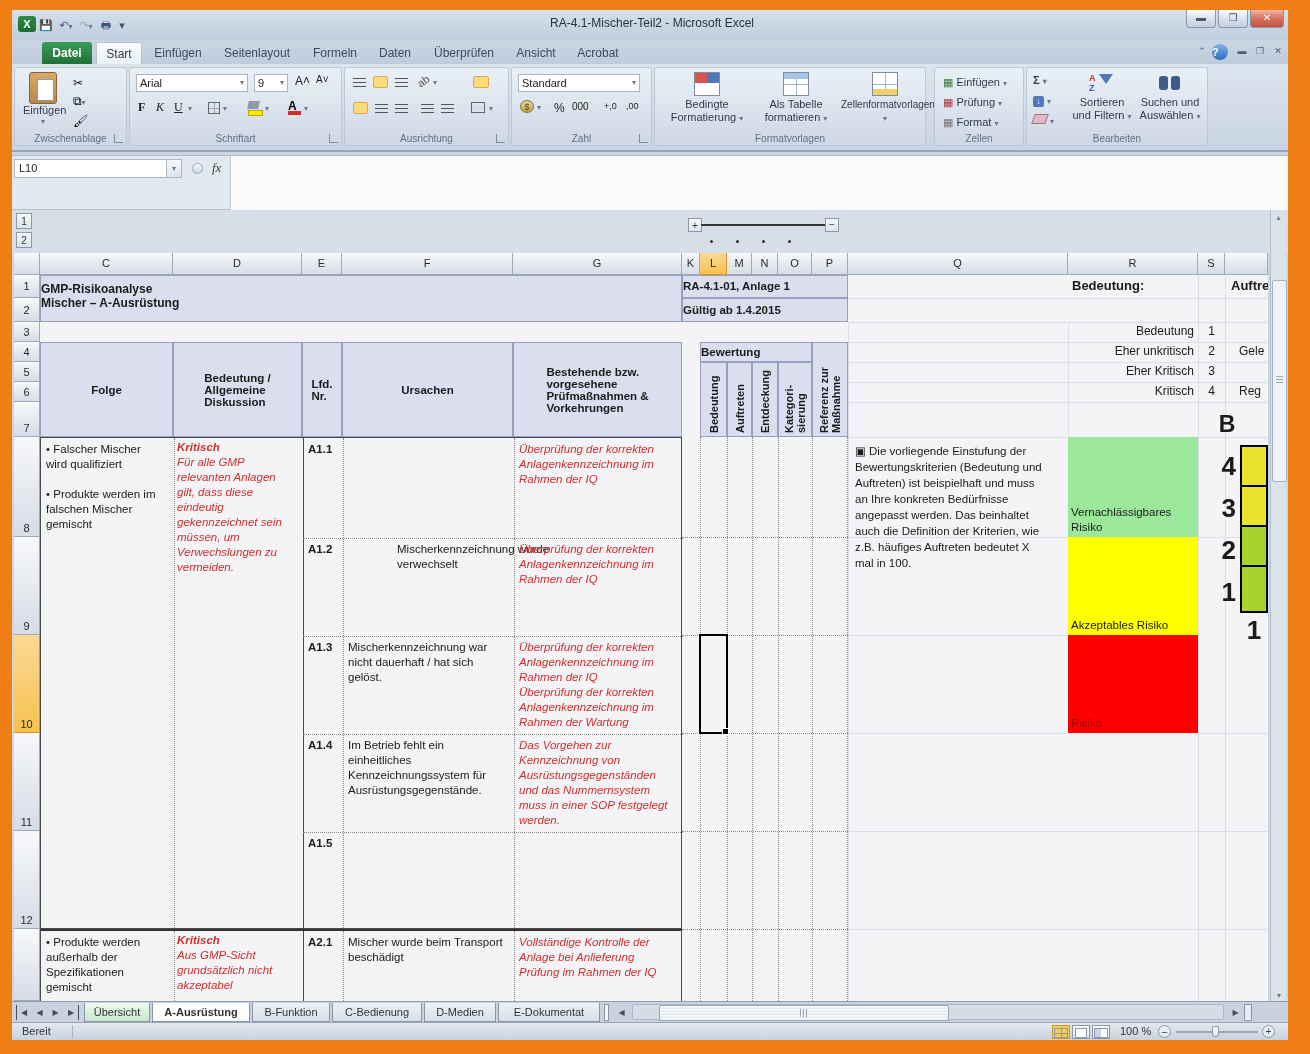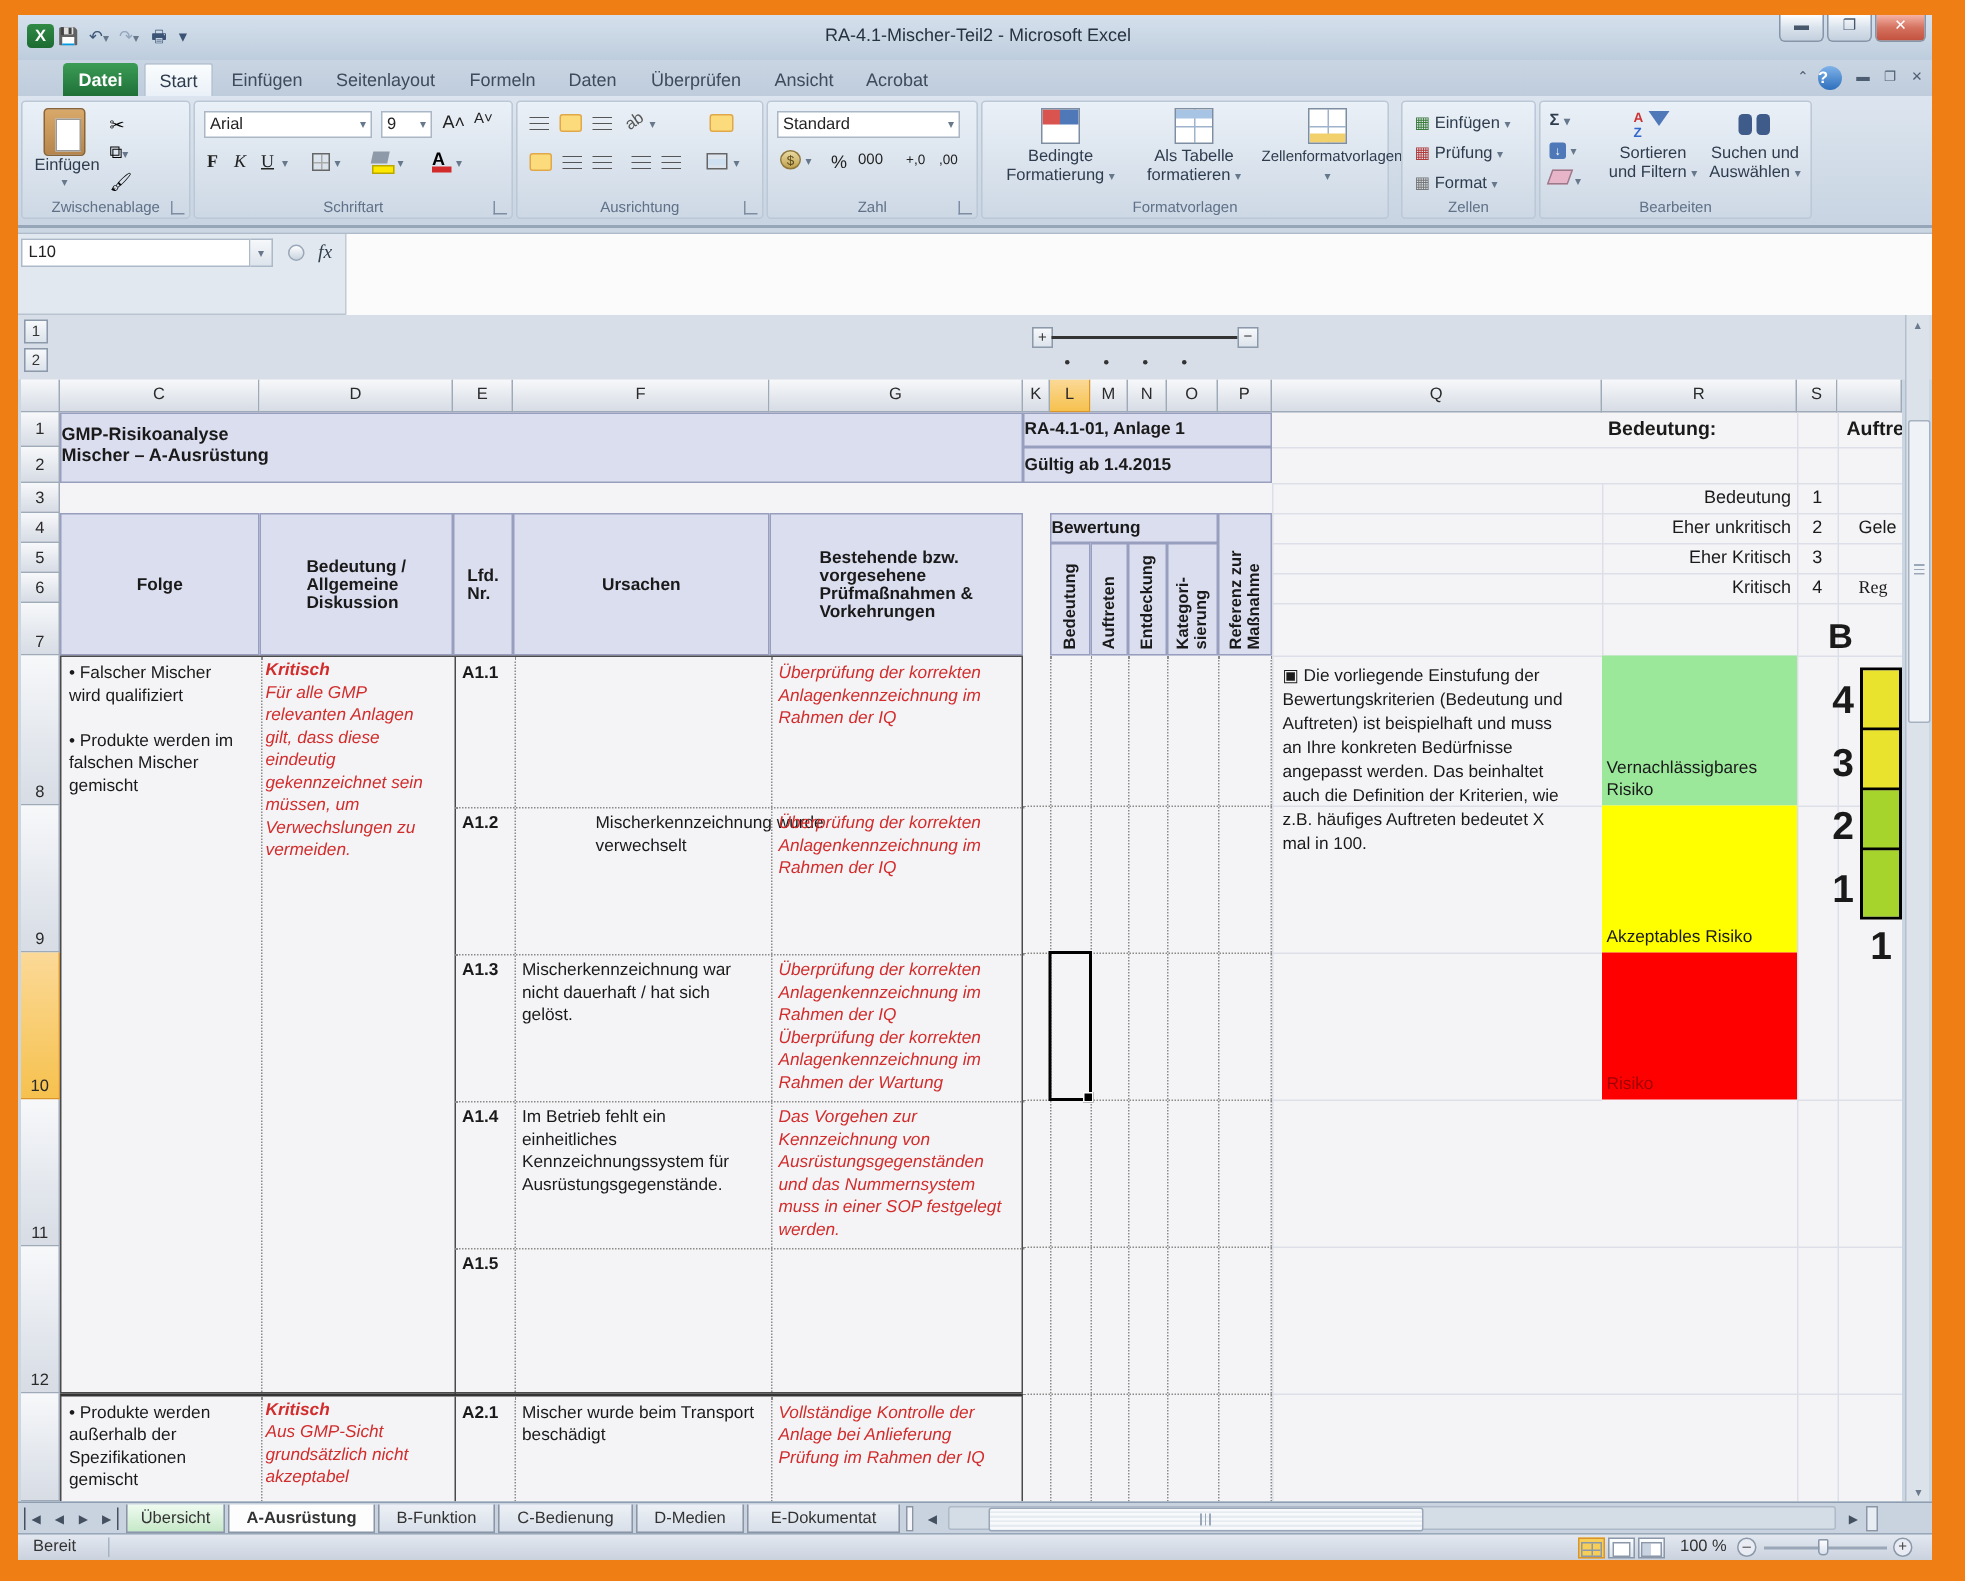--- a/index.html
+++ b/index.html
@@ -306,21 +306,21 @@
     <div class="abs" style="left:1211px;top:22px;width:43px;height:23px;font-weight:bold;font-size:13px;padding:3px 0 3px 6px;overflow:hidden;white-space:nowrap;">Auftrete</div>
     <div class="abs" style="left:1054px;top:69px;width:126px;height:20px;text-align:right;font-size:12px;padding-top:2px;">Bedeutung</div>
     <div class="abs" style="left:1184px;top:69px;width:27px;height:20px;text-align:center;font-size:12px;padding-top:2px;">1</div>
     <div class="abs" style="left:1054px;top:89px;width:126px;height:20px;text-align:right;font-size:12px;padding-top:2px;">Eher unkritisch</div>
     <div class="abs" style="left:1184px;top:89px;width:27px;height:20px;text-align:center;font-size:12px;padding-top:2px;">2</div>
     <div class="abs" style="left:1211px;top:89px;width:43px;height:20px;font-size:12px;padding:2px 0 0 14px;overflow:hidden;white-space:nowrap;">Gele</div>
     <div class="abs" style="left:1054px;top:109px;width:126px;height:20px;text-align:right;font-size:12px;padding-top:2px;">Eher Kritisch</div>
     <div class="abs" style="left:1184px;top:109px;width:27px;height:20px;text-align:center;font-size:12px;padding-top:2px;">3</div>
     <div class="abs" style="left:1054px;top:129px;width:126px;height:20px;text-align:right;font-size:12px;padding-top:2px;">Kritisch</div>
     <div class="abs" style="left:1184px;top:129px;width:27px;height:20px;text-align:center;font-size:12px;padding-top:2px;">4</div>
-    <div class="abs" style="left:1211px;top:129px;width:43px;height:20px;font-size:12px;padding:2px 0 0 14px;overflow:hidden;white-space:nowrap;font-family:Liberation Serif, serif;">Reg</div>
+    <div class="abs" style="left:1211px;top:129px;width:43px;height:20px;font-size:12px;padding:2px 0 0 14px;overflow:hidden;white-space:nowrap;">Reg</div>
 
     <div class="abs lav pre" style="left:26px;top:89px;width:133px;height:95px;display:flex;align-items:center;justify-content:center;">Folge</div>
     <div class="abs lav pre" style="left:159px;top:89px;width:129px;height:95px;display:flex;align-items:center;justify-content:center;">Bedeutung /
 Allgemeine
 Diskussion</div>
     <div class="abs lav pre" style="left:288px;top:89px;width:40px;height:95px;display:flex;align-items:center;justify-content:center;">Lfd.
 Nr.</div>
     <div class="abs lav pre" style="left:328px;top:89px;width:171px;height:95px;display:flex;align-items:center;justify-content:center;">Ursachen</div>
     <div class="abs lav pre" style="left:499px;top:89px;width:169px;height:95px;display:flex;align-items:center;justify-content:center;">Bestehende bzw.
 vorgesehene

